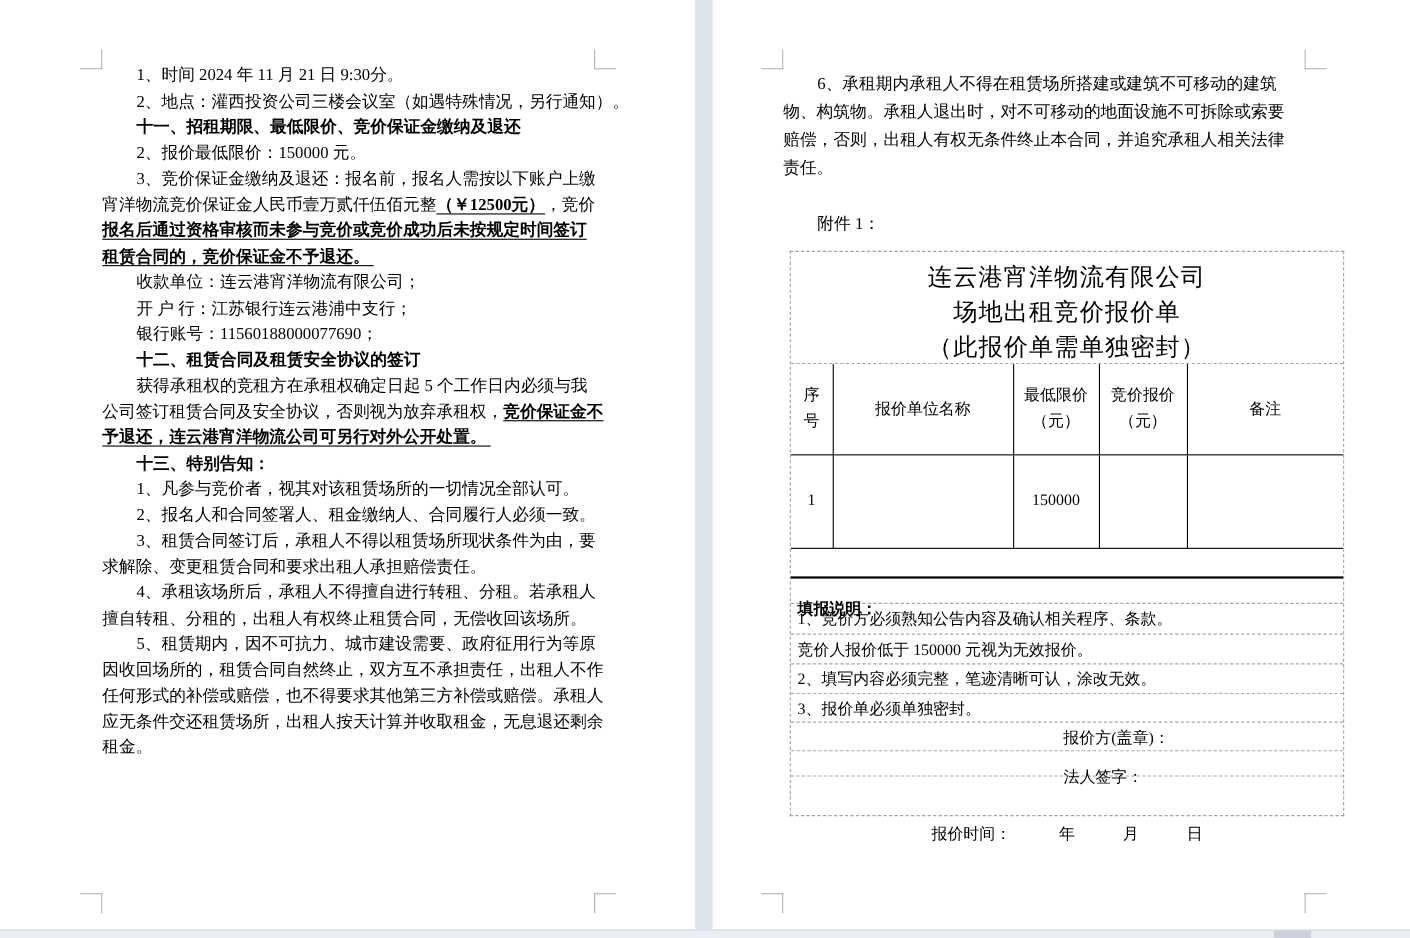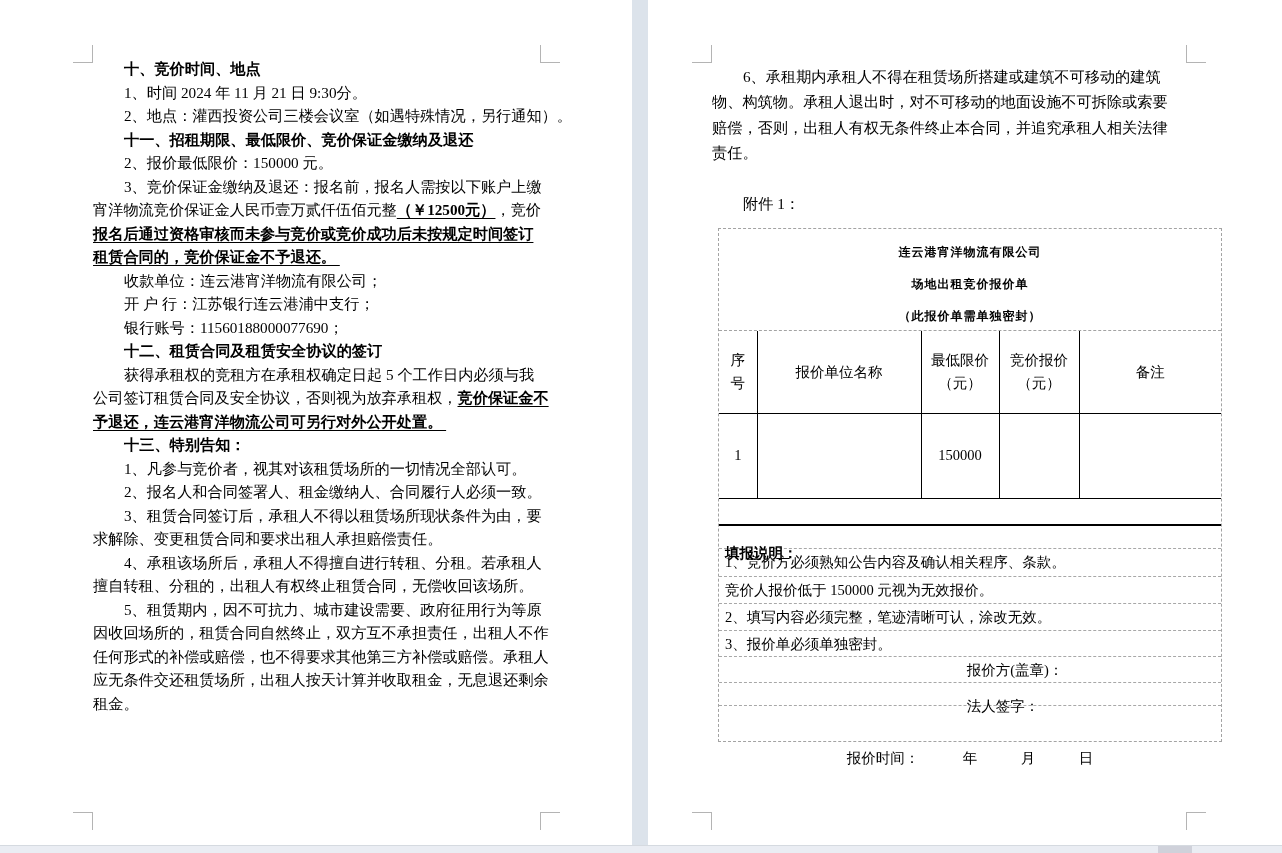--- a/index.html
+++ b/index.html
@@ -33,21 +33,21 @@
   .rt{left:712px;top:64px;width:490px;}
   .rt .line{height:25.4px;line-height:25.4px;}
   .line.ind{text-indent:31px;}
   span.b{font-weight:bold;}
   span.u{text-decoration:underline;text-underline-offset:3px;}
 
   
   .bid-form{position:absolute;left:718px;top:228px;width:504px;height:514px;
     border:1px dashed #a3a3a3;box-sizing:border-box;background:#fff;}
   .form-title{height:102px;border-bottom:1px dashed #a3a3a3;box-sizing:border-box;padding-top:7px;}
-  .form-title .line{height:32px;line-height:32px;text-align:center;font-weight:bold;font-size:12px;letter-spacing:1px;}
+  .form-title .line{height:32px;line-height:32px;text-align:center;font-weight:normal;font-size:22px;letter-spacing:1px;}
 
   table.bid-table{width:100%;border-collapse:collapse;table-layout:fixed;}
   .bid-table th,.bid-table td{
     border:1px solid #000;text-align:center;vertical-align:middle;
     font-weight:normal;font-size:14.5px;white-space:pre-line;line-height:1.55;padding:0;}
   .bid-table thead tr{height:82px;}
   .bid-table tbody tr{height:85px;}
   .bid-table .c1{width:38px;} .bid-table .c2{width:164px;} .bid-table .c3{width:78px;}
   .bid-table .c4{width:80px;} .bid-table .c5{width:142px;}
   .bid-table tr td:first-child,.bid-table tr th:first-child{border-left:none;}
@@ -75,21 +75,20 @@
 <body>
 
 <div class="canvas">
 
   <div class="page pg-left">
     <div class="cmark tl" style="left:73px;top:45px;"></div>
     <div class="cmark tr" style="left:540px;top:45px;"></div>
     <div class="cmark bl" style="left:73px;top:812px;"></div>
     <div class="cmark br" style="left:540px;top:812px;"></div>
     <div class="page-text lt">
-        <div class="line ind"><span class="b">十、竞价时间、地点</span></div>
         <div class="line ind"><span>1、时间 2024 年 11 月 21 日 9:30分。</span></div>
         <div class="line ind"><span>2、地点：灌西投资公司三楼会议室（如遇特殊情况，另行通知）。</span></div>
         <div class="line ind"><span class="b">十一、招租期限、最低限价、竞价保证金缴纳及退还</span></div>
         <div class="line ind"><span>2、报价最低限价：150000 元。</span></div>
         <div class="line ind"><span>3、竞价保证金缴纳及退还：报名前，报名人需按以下账户上缴</span></div>
         <div class="line"><span>宵洋物流竞价保证金人民币壹万贰仟伍佰元整</span><span class="b u">（￥12500元）</span><span>，竞价</span></div>
         <div class="line"><span class="b u">报名后通过资格审核而未参与竞价或竞价成功后未按规定时间签订</span></div>
         <div class="line"><span class="b u">租赁合同的，竞价保证金不予退还。 </span></div>
         <div class="line ind"><span>收款单位：连云港宵洋物流有限公司；</span></div>
         <div class="line ind"><span>开 户 行：江苏银行连云港浦中支行；</span></div>

